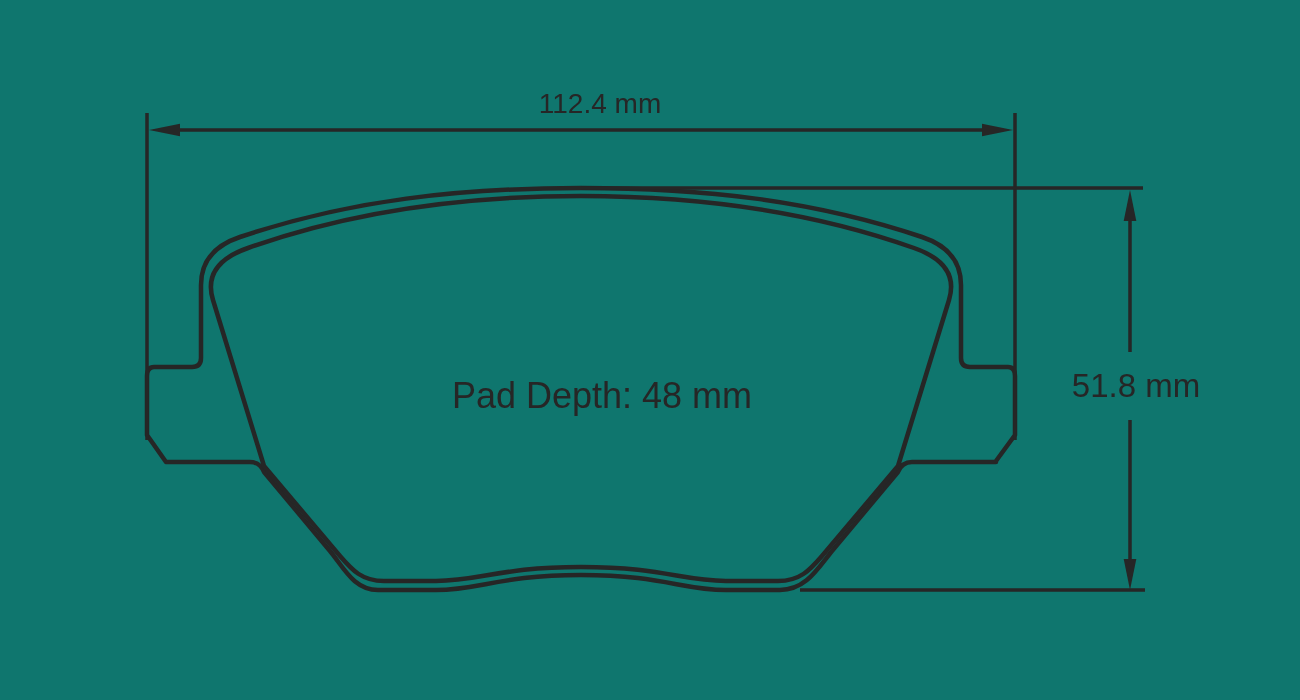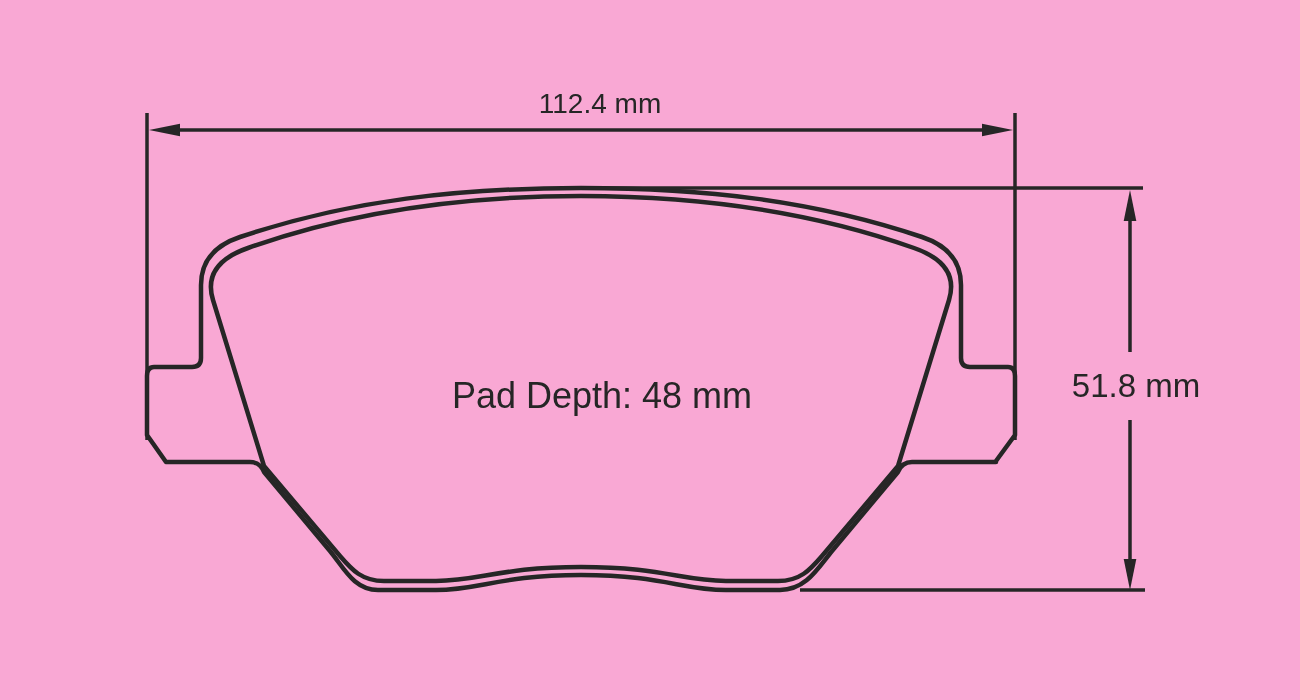--- a/index.html
+++ b/index.html
@@ -4,21 +4,21 @@
 <style>
   html, body {
     margin: 0;
     padding: 0;
     background: #ffffff;
   }
   .stage {
     position: relative;
     width: 1300px;
     height: 700px;
-    background: #f9a8d4;
+    background: #0f766e;
     overflow: hidden;
   }
   svg { display: block; }
   .outline {
     fill: none;
     stroke: #262626;
     stroke-width: 4.5;
     stroke-linejoin: round;
     stroke-linecap: round;
   }

